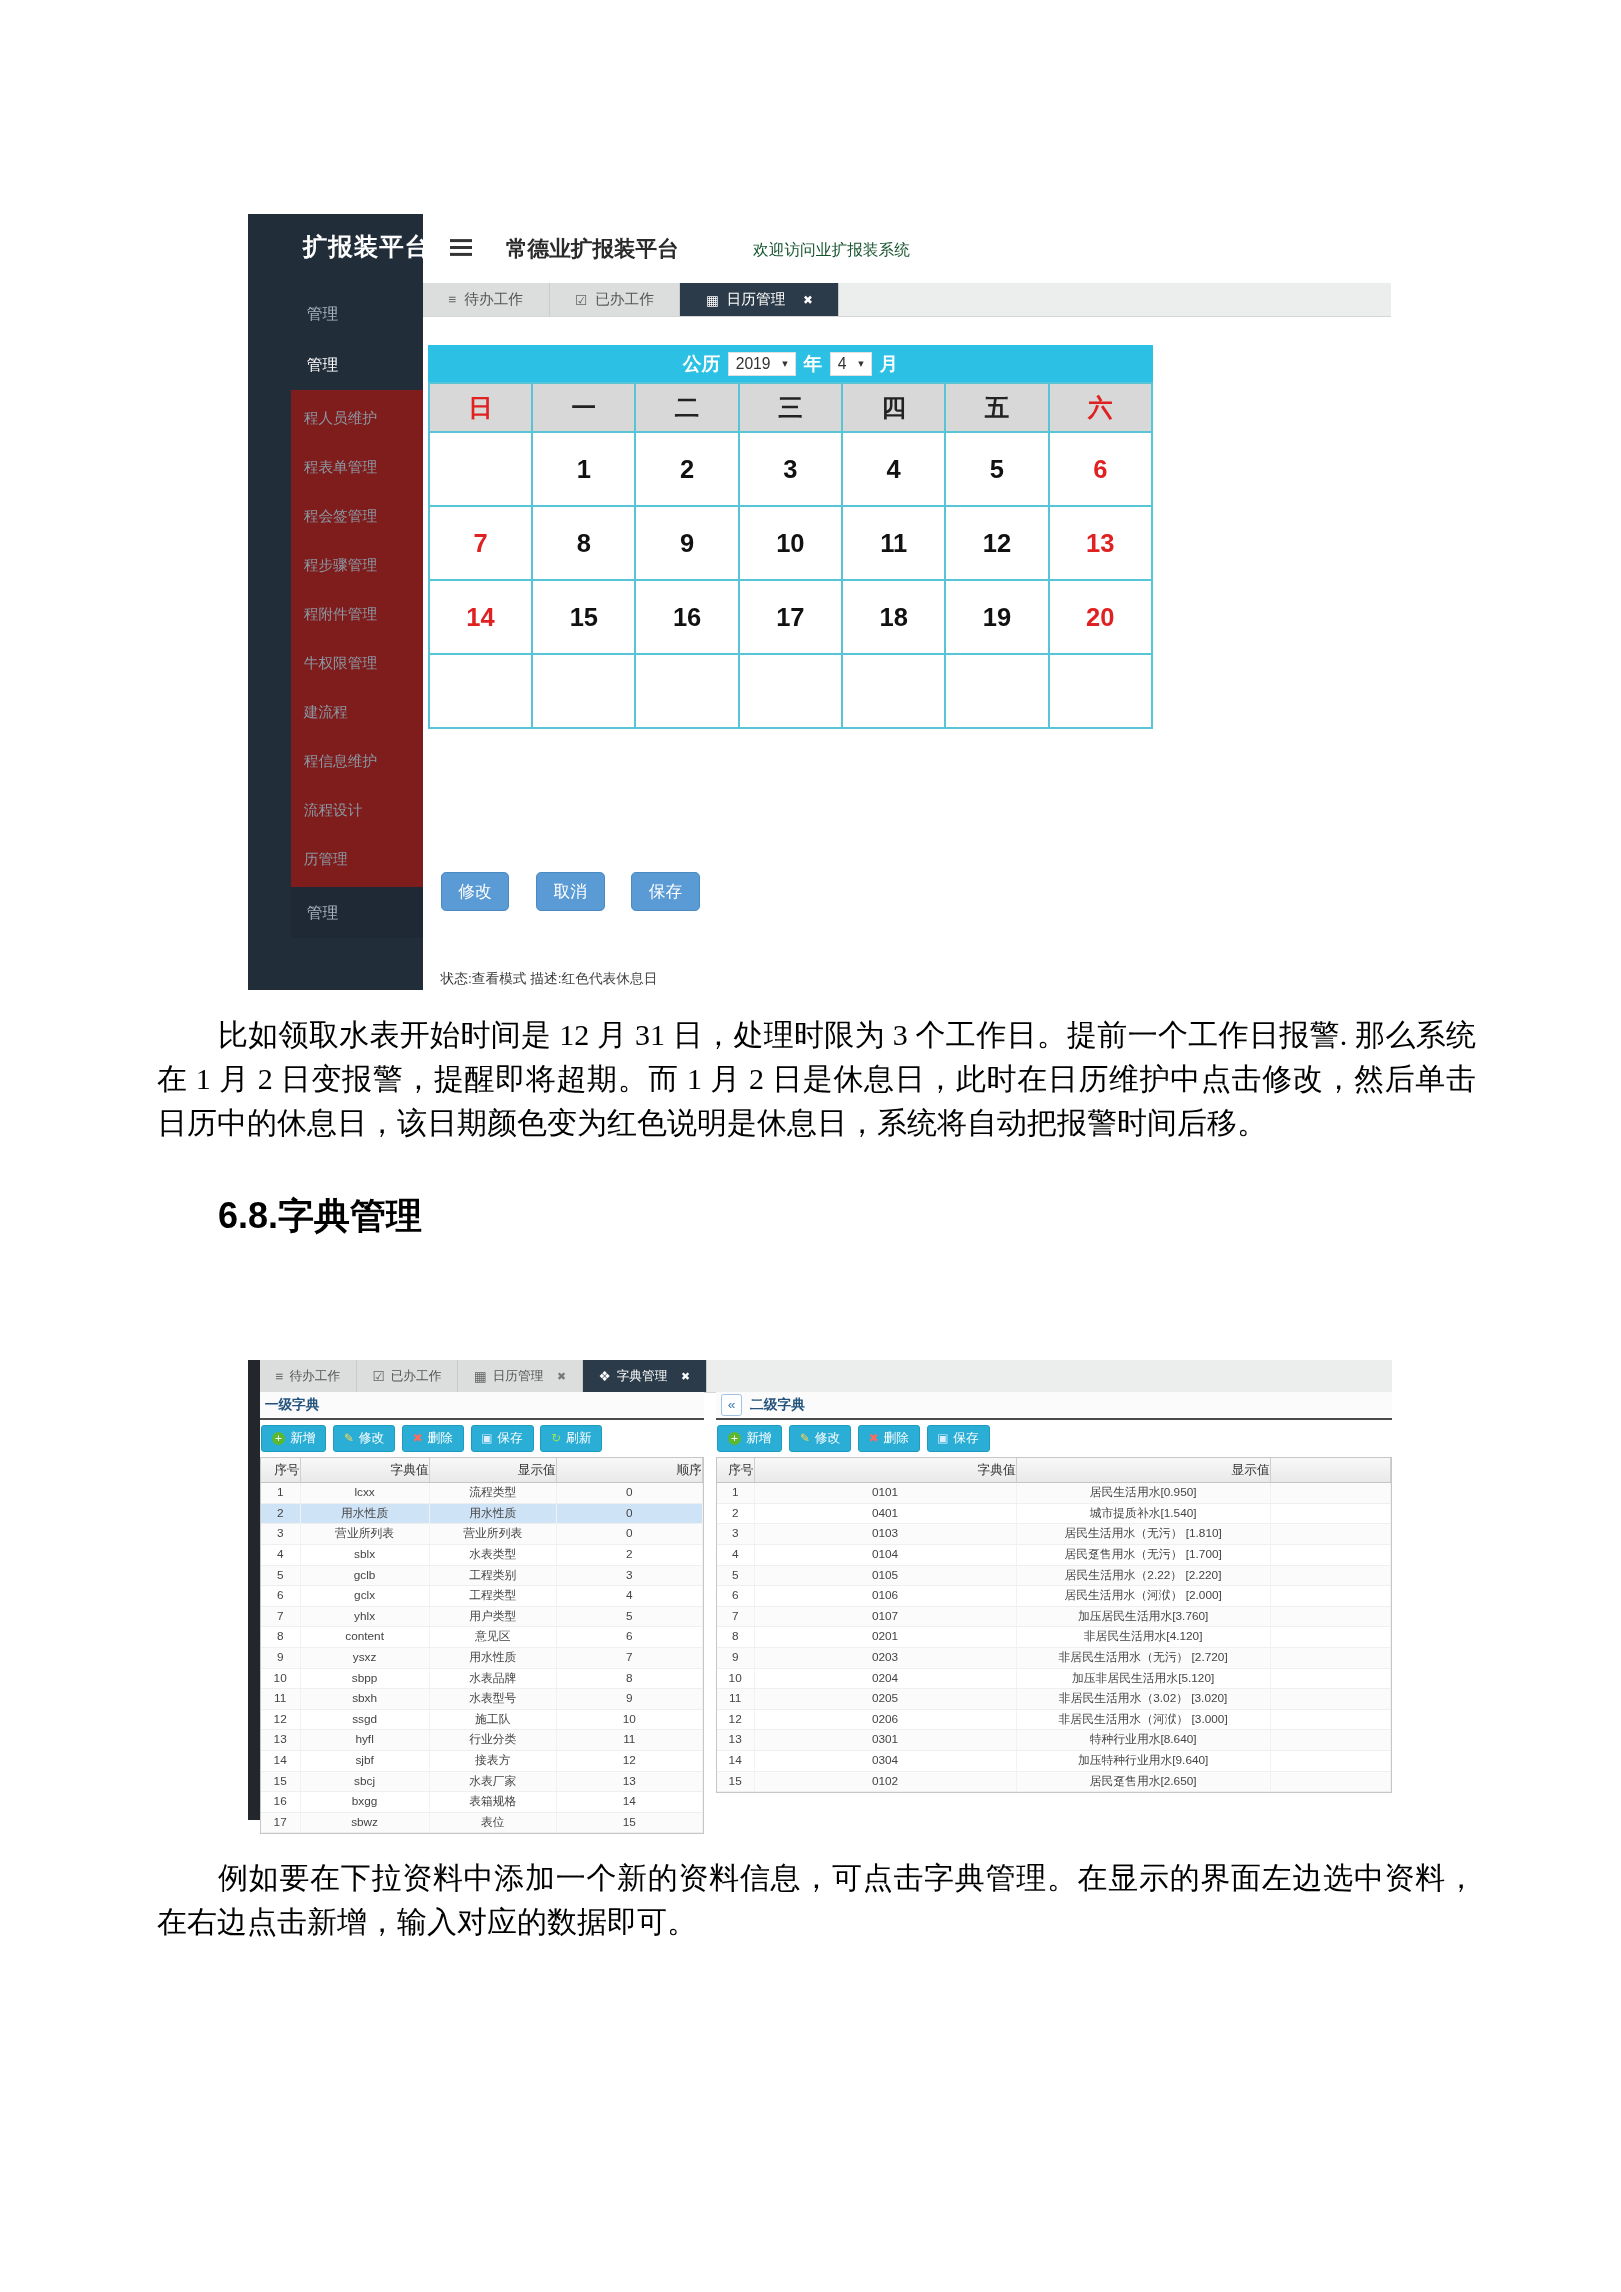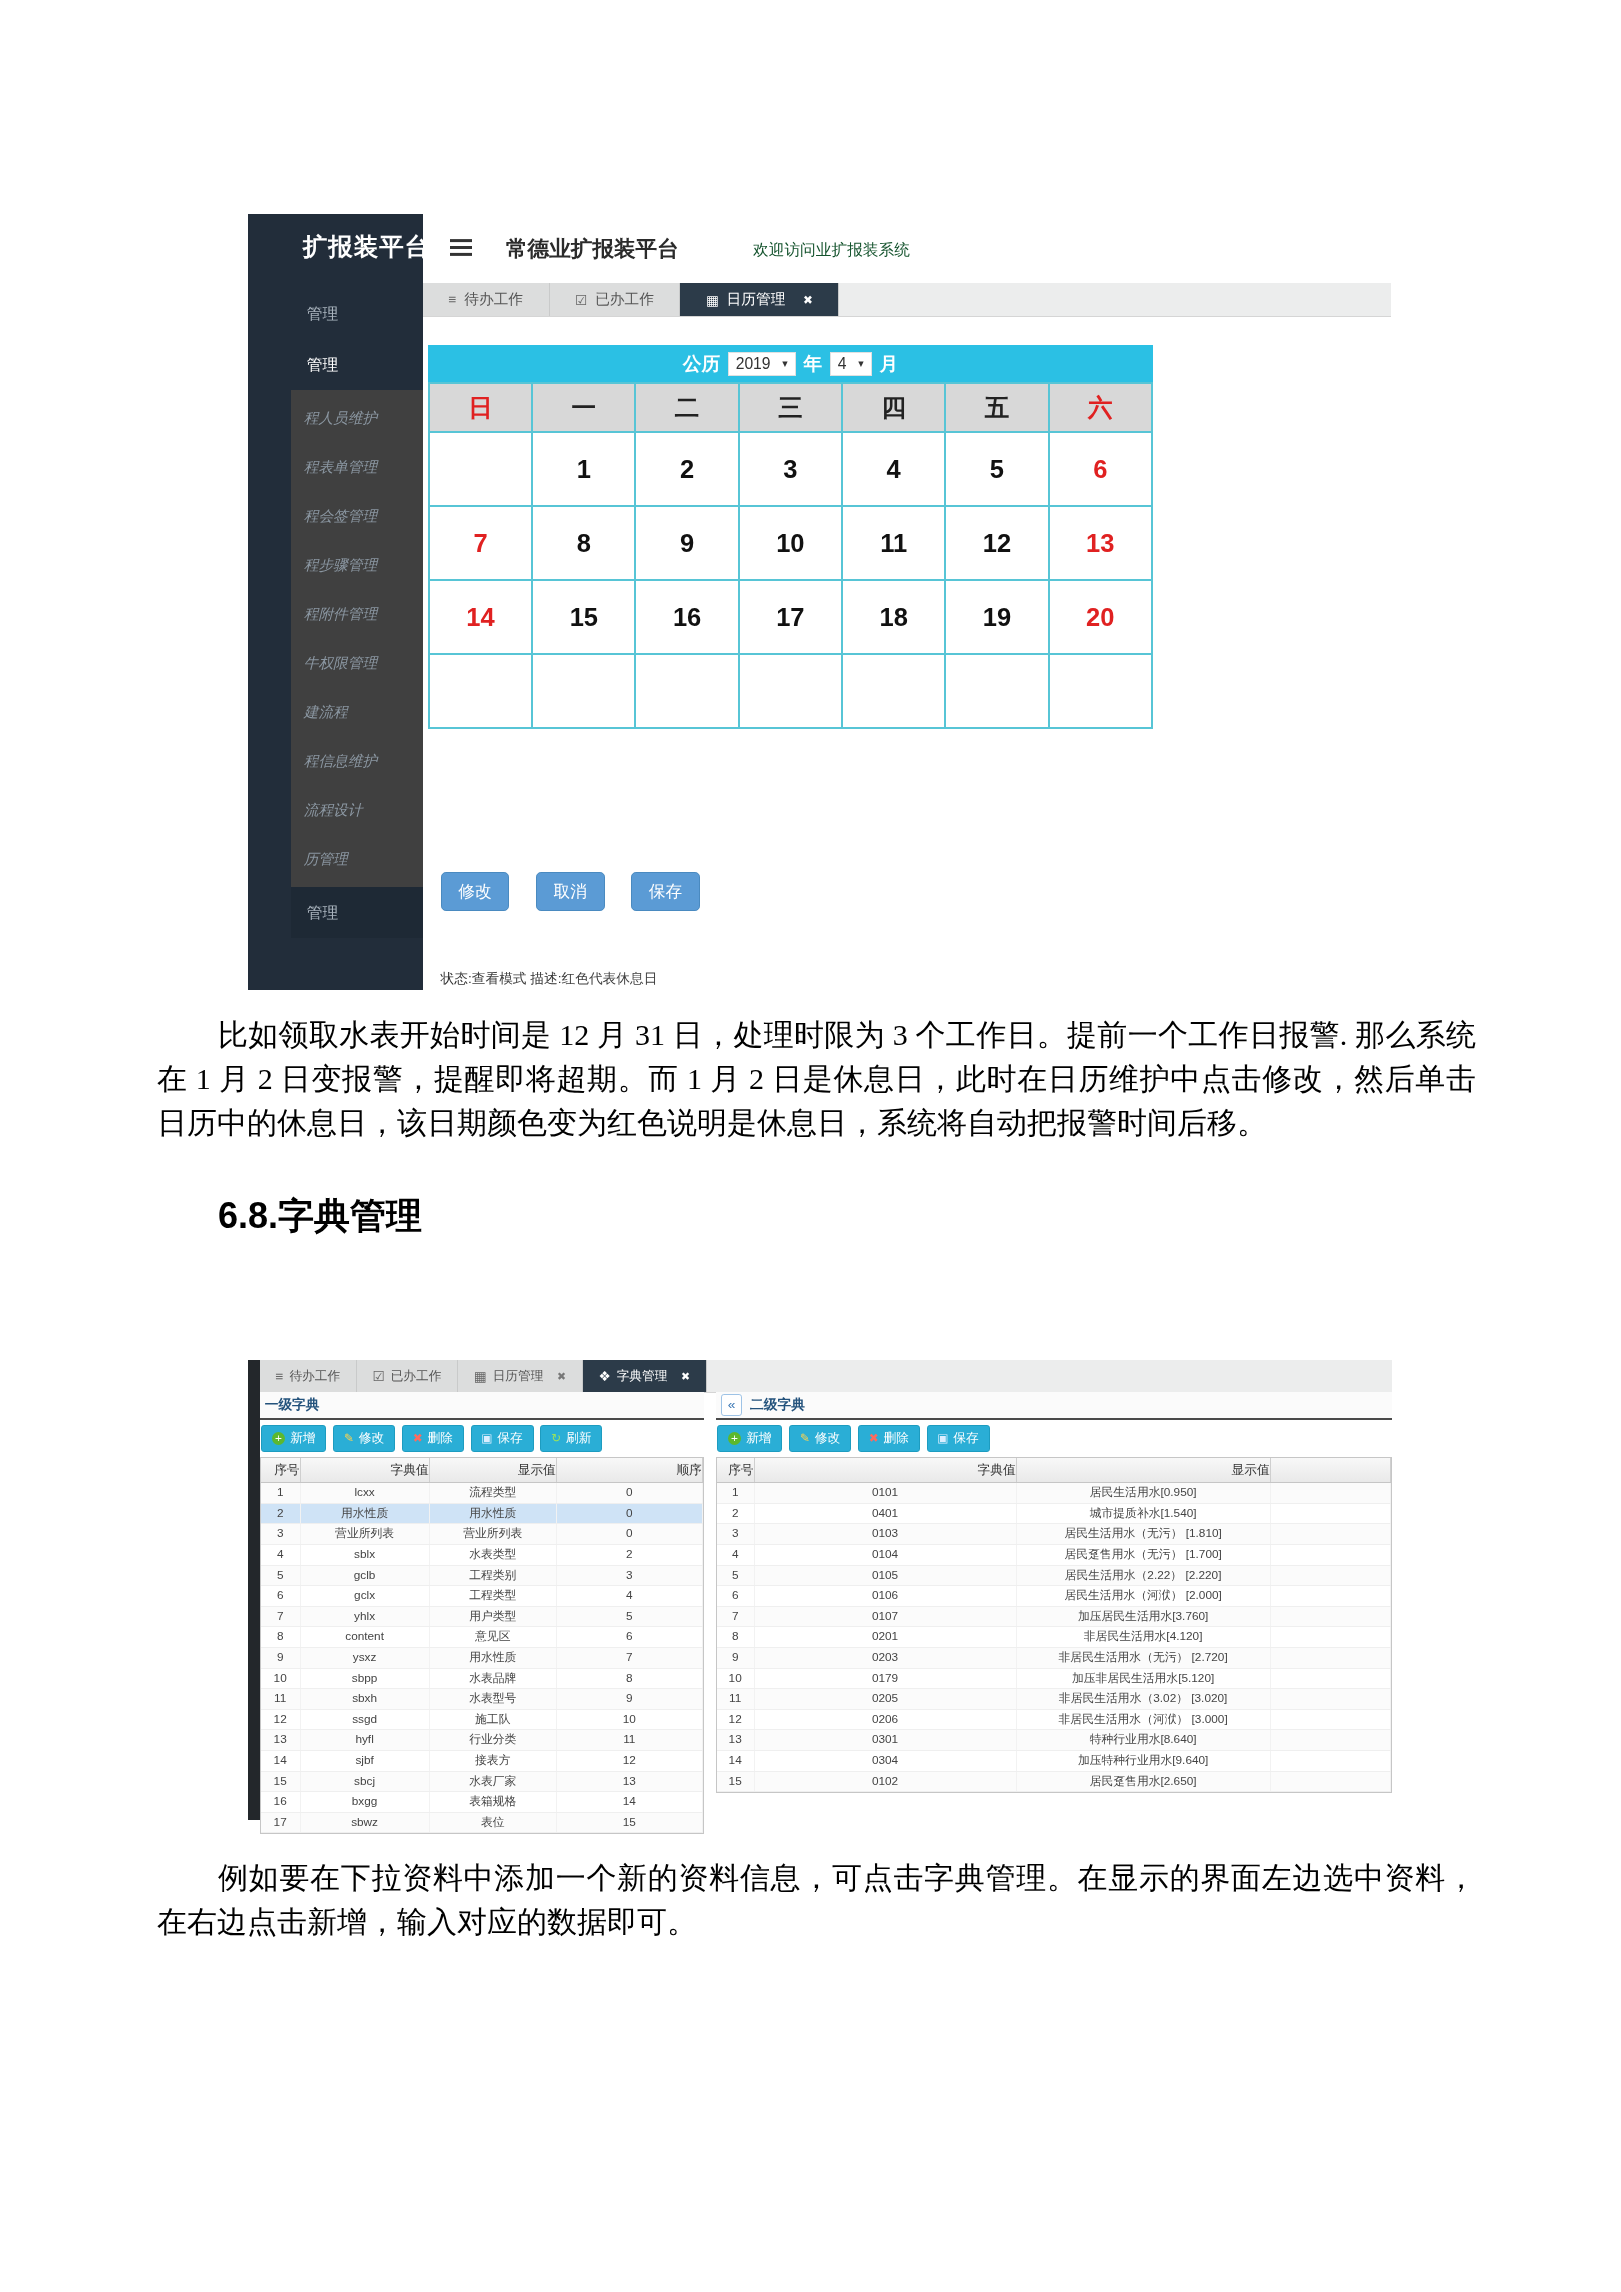--- a/index.html
+++ b/index.html
@@ -7,21 +7,21 @@
        font-family:"Liberation Sans", sans-serif;}
   .page{position:absolute;left:0;top:0;width:1621px;height:2293px;background:#fff;overflow:hidden;}
 
   
   .shot1{position:absolute;left:248px;top:214px;width:1144px;height:776px;background:#fff;}
   .sidebar{position:absolute;left:0;top:0;width:175px;height:776px;background:#222d3a;overflow:hidden;padding-left:43px;}
   .sidebar-title{color:#fff;font-size:24.5px;font-weight:bold;padding:15.7px 0 0 11.8px;height:58px;letter-spacing:1px;}
   .side-item{height:51px;line-height:51px;padding-left:15.7px;font-size:15.7px;position:relative;color:#aab4be;cursor:pointer;}
   .side-item .side-arrow{position:absolute;right:13.7px;font-size:13.7px;}
   .side-parent-active{color:#fff;}
-  .side-sub-group{background:#404040;padding:3.9px 0;font-style:italic;}
+  .side-sub-group{background:#7f1d1d;padding:3.9px 0;}
   .side-sub-group .side-item{height:49px;line-height:49px;font-size:14.7px;color:#8b97a2;padding-left:12.7px;}
   .side-parent-last{background:#1e2935;}
 
   .topbar{position:absolute;left:175px;top:0;width:968px;height:69px;background:#fff;}
   .hamburger{position:absolute;left:27.4px;top:32px;width:21.6px;height:2.9px;background:#333;
              box-shadow:0 -6.9px 0 #333, 0 6.9px 0 #333;}
   .app-title{position:absolute;left:83px;top:19.6px;font-size:21.6px;font-weight:bold;color:#2b2b2b;}
   .app-subtitle{position:absolute;left:330px;top:25.5px;font-size:15.7px;color:#14532d;}
 
   .tabbar{position:absolute;left:175px;top:69px;width:968px;height:33px;background:#eceded;
@@ -471,21 +471,21 @@
               <div class="gr-cell" style="width: 120px;"></div>
             </div>
             <div class="grid-row">
               <div class="gr-cell" style="width: 37px;">9</div>
               <div class="gr-cell" style="width: 263px;">0203</div>
               <div class="gr-cell" style="width: 255px;">非居民生活用水（无污） [2.720]</div>
               <div class="gr-cell" style="width: 120px;"></div>
             </div>
             <div class="grid-row">
               <div class="gr-cell" style="width: 37px;">10</div>
-              <div class="gr-cell" style="width: 263px;">0179</div>
+              <div class="gr-cell" style="width: 263px;">0204</div>
               <div class="gr-cell" style="width: 255px;">加压非居民生活用水[5.120]</div>
               <div class="gr-cell" style="width: 120px;"></div>
             </div>
             <div class="grid-row">
               <div class="gr-cell" style="width: 37px;">11</div>
               <div class="gr-cell" style="width: 263px;">0205</div>
               <div class="gr-cell" style="width: 255px;">非居民生活用水（3.02） [3.020]</div>
               <div class="gr-cell" style="width: 120px;"></div>
             </div>
             <div class="grid-row">

